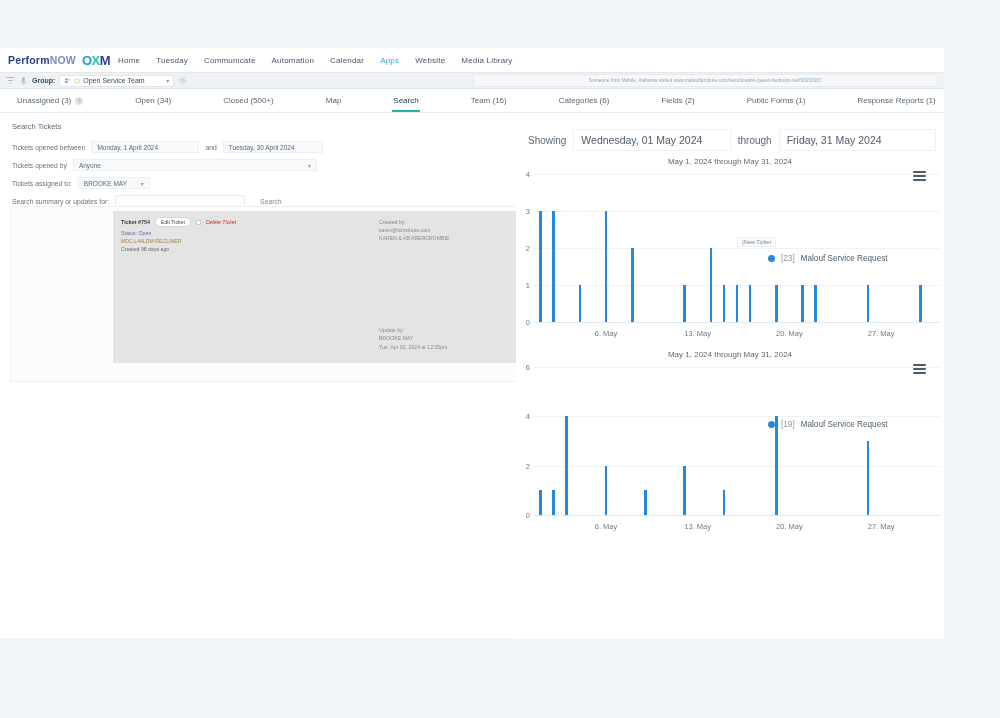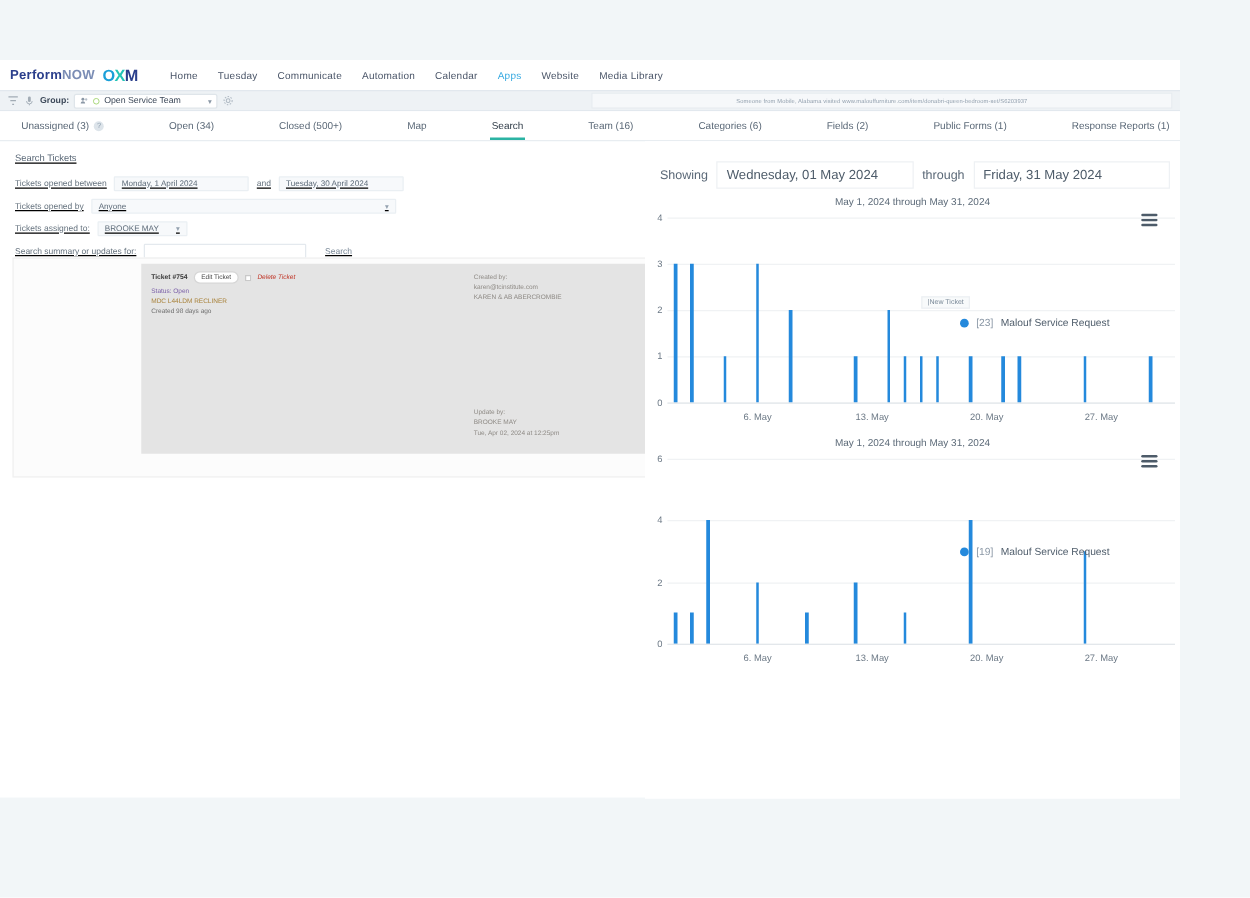--- a/index.html
+++ b/index.html
@@ -21,21 +21,21 @@
     height:24px; display:flex; align-items:center;
     padding:0 8px; background:#fff; gap:0;
   }
   .logo { font-size:10.5px; font-weight:bold; letter-spacing:.2px; white-space:nowrap; }
   .logo .perform { color:#2b3f8c; }
   .logo .now { color:#7b8db5; }
   .oxm { margin-left:6px; font-size:13px; font-weight:bold; letter-spacing:-.5px; }
   .oxm .o { color:#1b9fd8; }
   .oxm .x { color:#23c4b6; }
   .oxm .m { color:#2b3f8c; }
-  .navlinks { display:flex; gap:0; margin-left:18px; }
+  .navlinks { display:flex; gap:0; }
   .navlink {
     font-size:8px; color:#4a5568; padding:3px 8px; white-space:nowrap;
     cursor:pointer; letter-spacing:.2px;
   }
   .navlink.active { color:#36a9e1; }
 
   
   .groupbar {
     height:17px; display:flex; align-items:center; gap:4px;
     padding:0 6px; background:#eef2f5; border-top:1px solid #e2e8ee;
@@ -71,21 +71,21 @@
     content:""; position:absolute; left:10px; right:10px; bottom:0;
     height:2px; background:#2bb3a3;
   }
   .qmark {
     width:8px; height:8px; border-radius:50%; background:#dde4ea; color:#8fa0b0;
     font-size:6px; display:flex; align-items:center; justify-content:center;
   }
 
   
   .body { display:flex; height:526px; }
-  .left { width:572px; position:relative;text-decoration:underline; }
+  .left { width:572px; position:relative; }
   .right { width:428px; position:relative; background:#fff; }
 
   .panel-title { font-size:7.5px; color:#5a6877; padding:9px 0 7px 12px; }
 
   .frow { display:flex; align-items:center; gap:6px; padding:3px 0 3px 12px; font-size:6.8px; color:#66737f; }
   .flabel { white-space:nowrap; }
   .finput {
     background:#f7f9fb; border:1px solid #eaeff3; height:12px; border-radius:1px;
     display:flex; align-items:center; padding:0 5px; font-size:6.5px; color:#5d6b79;
   }
@@ -383,21 +383,21 @@
             <div class="bar" style="left: 167.313px; height: 49.3333px; bottom: 0px; top: 98.6667px; background: rgb(36, 137, 220);"></div>
             <div class="bar" style="left: 206.603px; height: 24.6667px; bottom: 0px; top: 123.333px; background: rgb(36, 137, 220);"></div>
             <div class="bar" style="left: 258.99px; height: 98.6667px; bottom: 0px; top: 49.3333px; background: rgb(36, 137, 220);"></div>
             <div class="bar" style="left: 350.668px; height: 74px; bottom: 0px; top: 74px; background: rgb(36, 137, 220);"></div>
             <div class="axis" style="top: 148px;"></div>
             <div class="xtick" style="left: 90.0323px; top: 155px;">6. May</div>
             <div class="xtick" style="left: 181.71px; top: 155px;">13. May</div>
             <div class="xtick" style="left: 273.387px; top: 155px;">20. May</div>
             <div class="xtick" style="left: 365.065px; top: 155px;">27. May</div>
           </div>
-        <div class="legend" id="legend1" style="left: 252px; top: 93px;">
+        <div class="legend" id="legend1" style="left: 252px; top: 76px;">
           <span class="dot"></span>
           <span class="cnt">[19]</span>
           <span>Malouf Service Request</span>
         </div>
       </div>
     </div>
 
   </div>
 </div>
 

